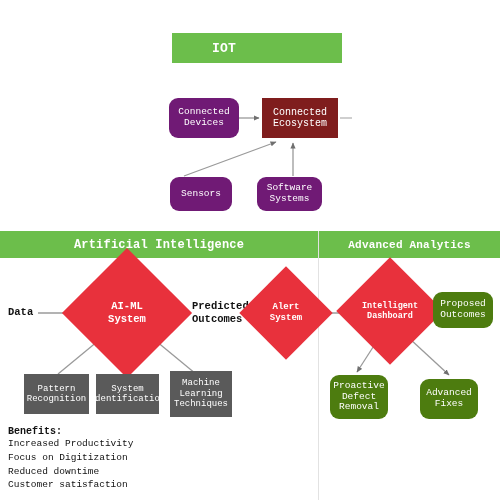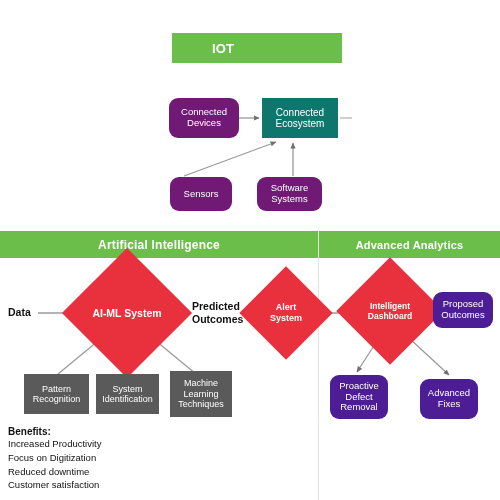--- a/index.html
+++ b/index.html
@@ -9,20 +9,21 @@
   }
   body {
     font-family: "Liberation Sans", sans-serif;
   }
   #canvas {
     position: relative;
     width: 500px;
     height: 500px;
     background: #ffffff;
     overflow: hidden;
+    font-family: Liberation Mono, monospace;
   }
   .abs { position: absolute; }
 
   
   .band {
     background: #6CBE4B;
     color: #ffffff;
     font-weight: bold;
     display: flex;
     align-items: center;
@@ -58,30 +59,30 @@
     color: #ffffff;
     line-height: 1.15;
     box-sizing: border-box;
   }
   .node-lightblue {
     background: #701a75;
     border-radius: 9px;
     font-size: 9.5px;
   }
   .node-blue {
-    background: #4c1d95;
+    background: #4d7c0f;
     border-radius: 9px;
     font-size: 9.5px;
   }
   .node-gray {
     background: #5A5A5A;
     font-size: 9px;
   }
   .node-darkgray {
-    background: #0f766e;
+    background: #7f1d1d;
     font-size: 10px;
   }
 
   
   .diamond-wrap {
     display: flex;
     align-items: center;
     justify-content: center;
   }
   .diamond-shape {

